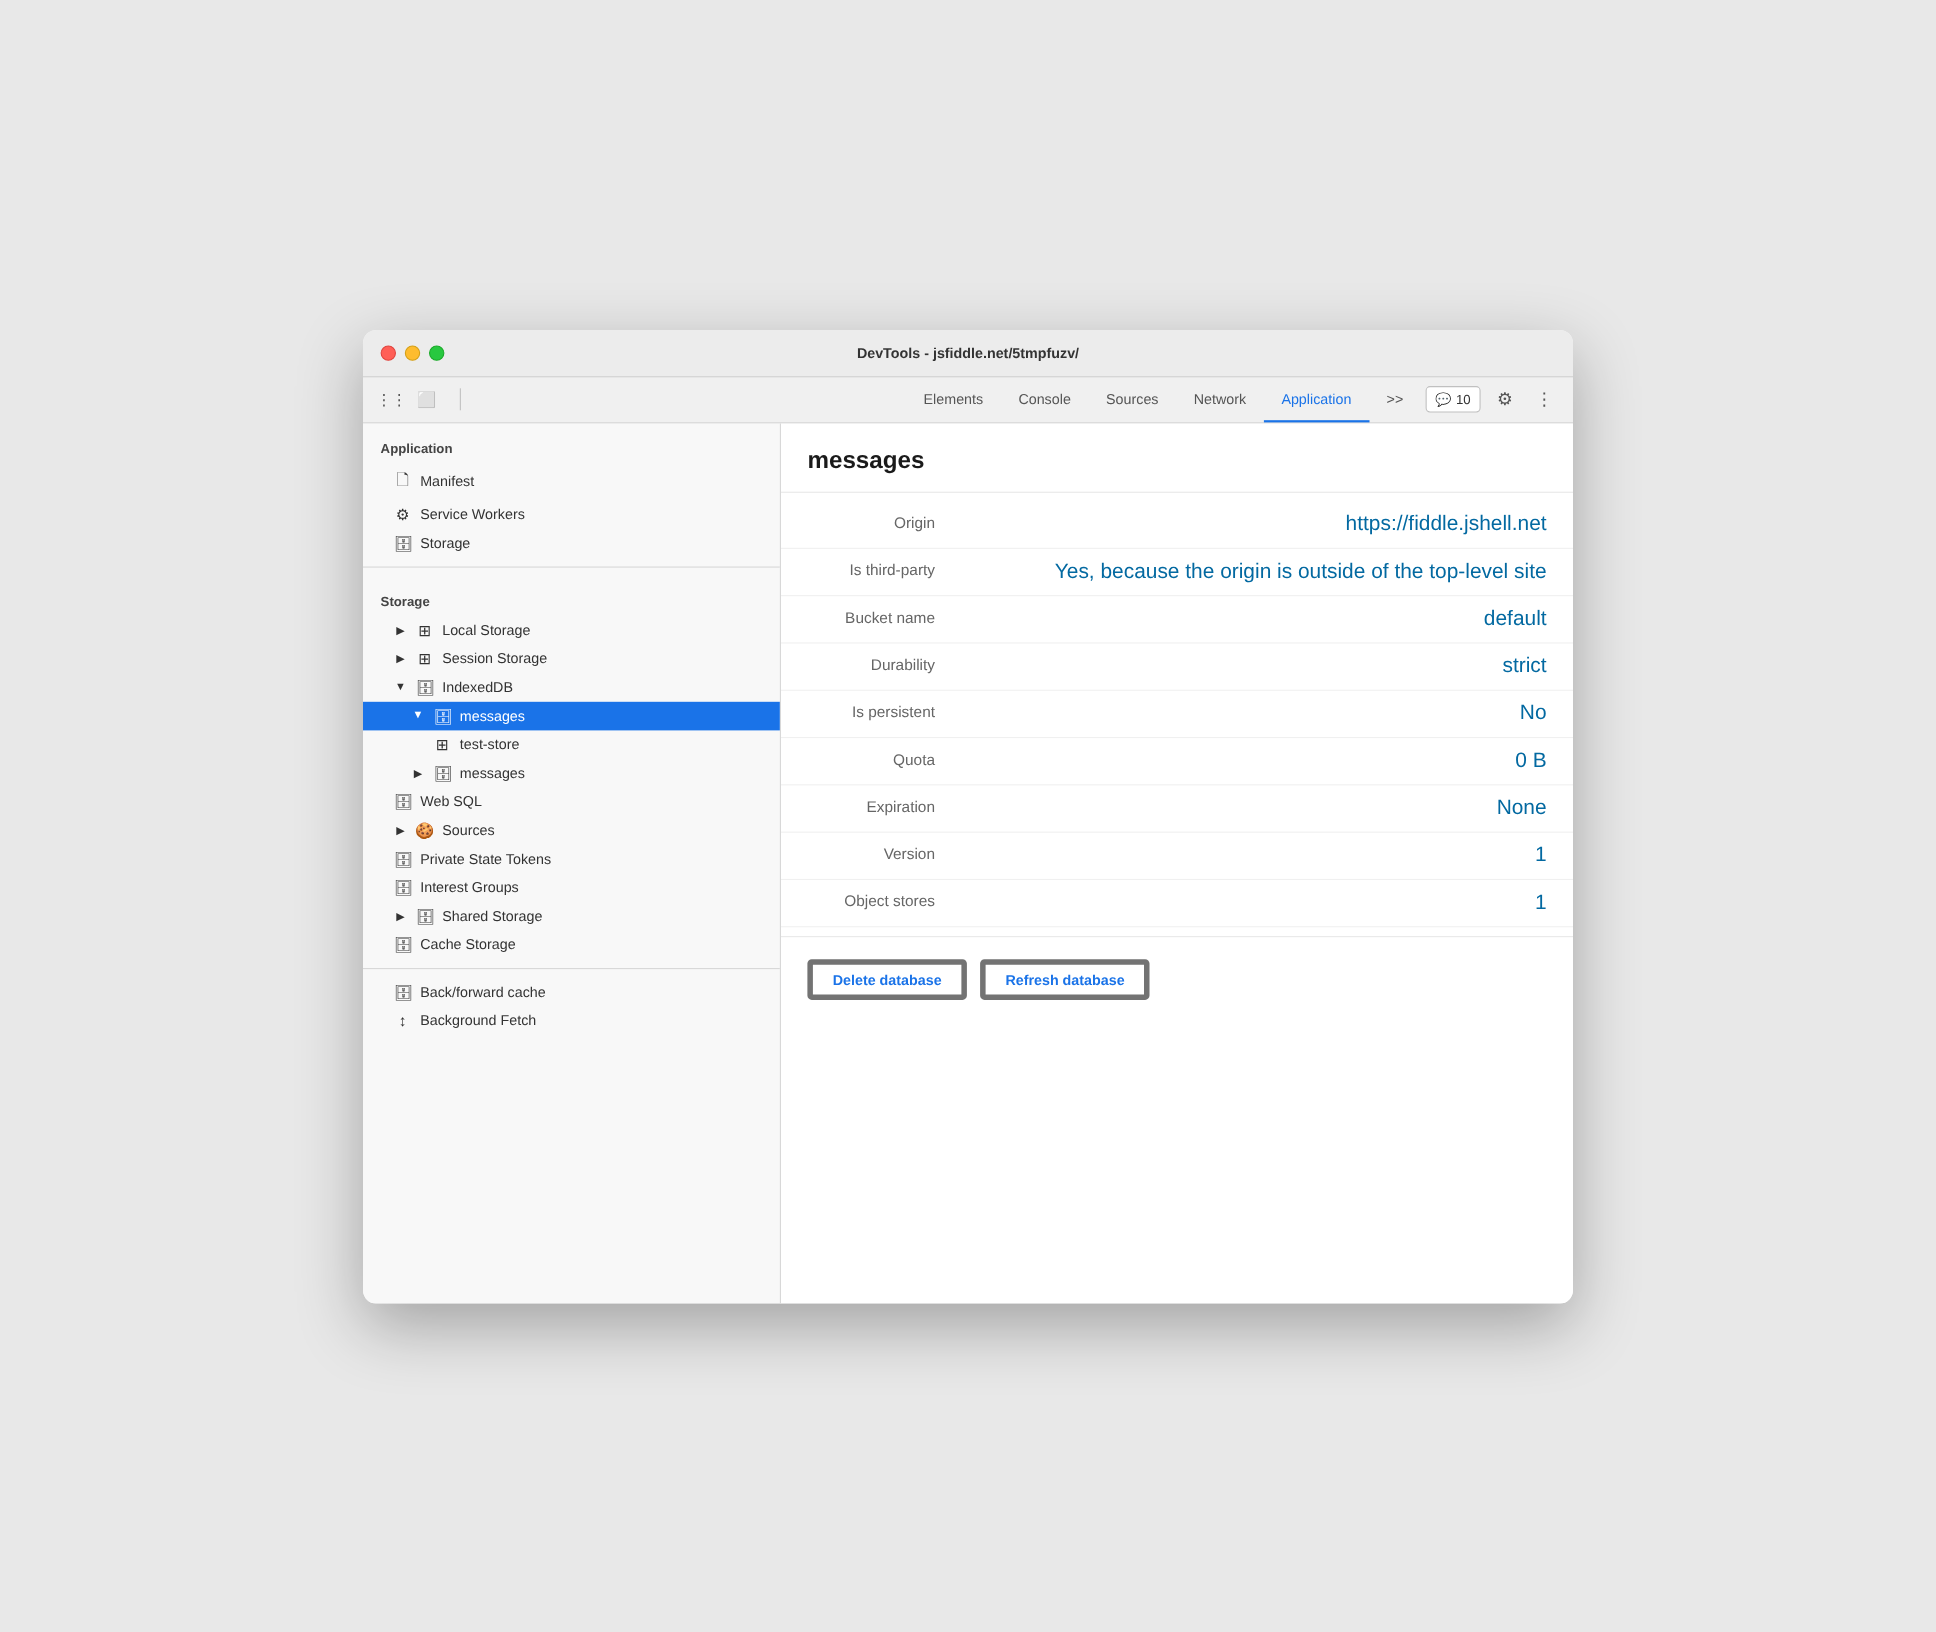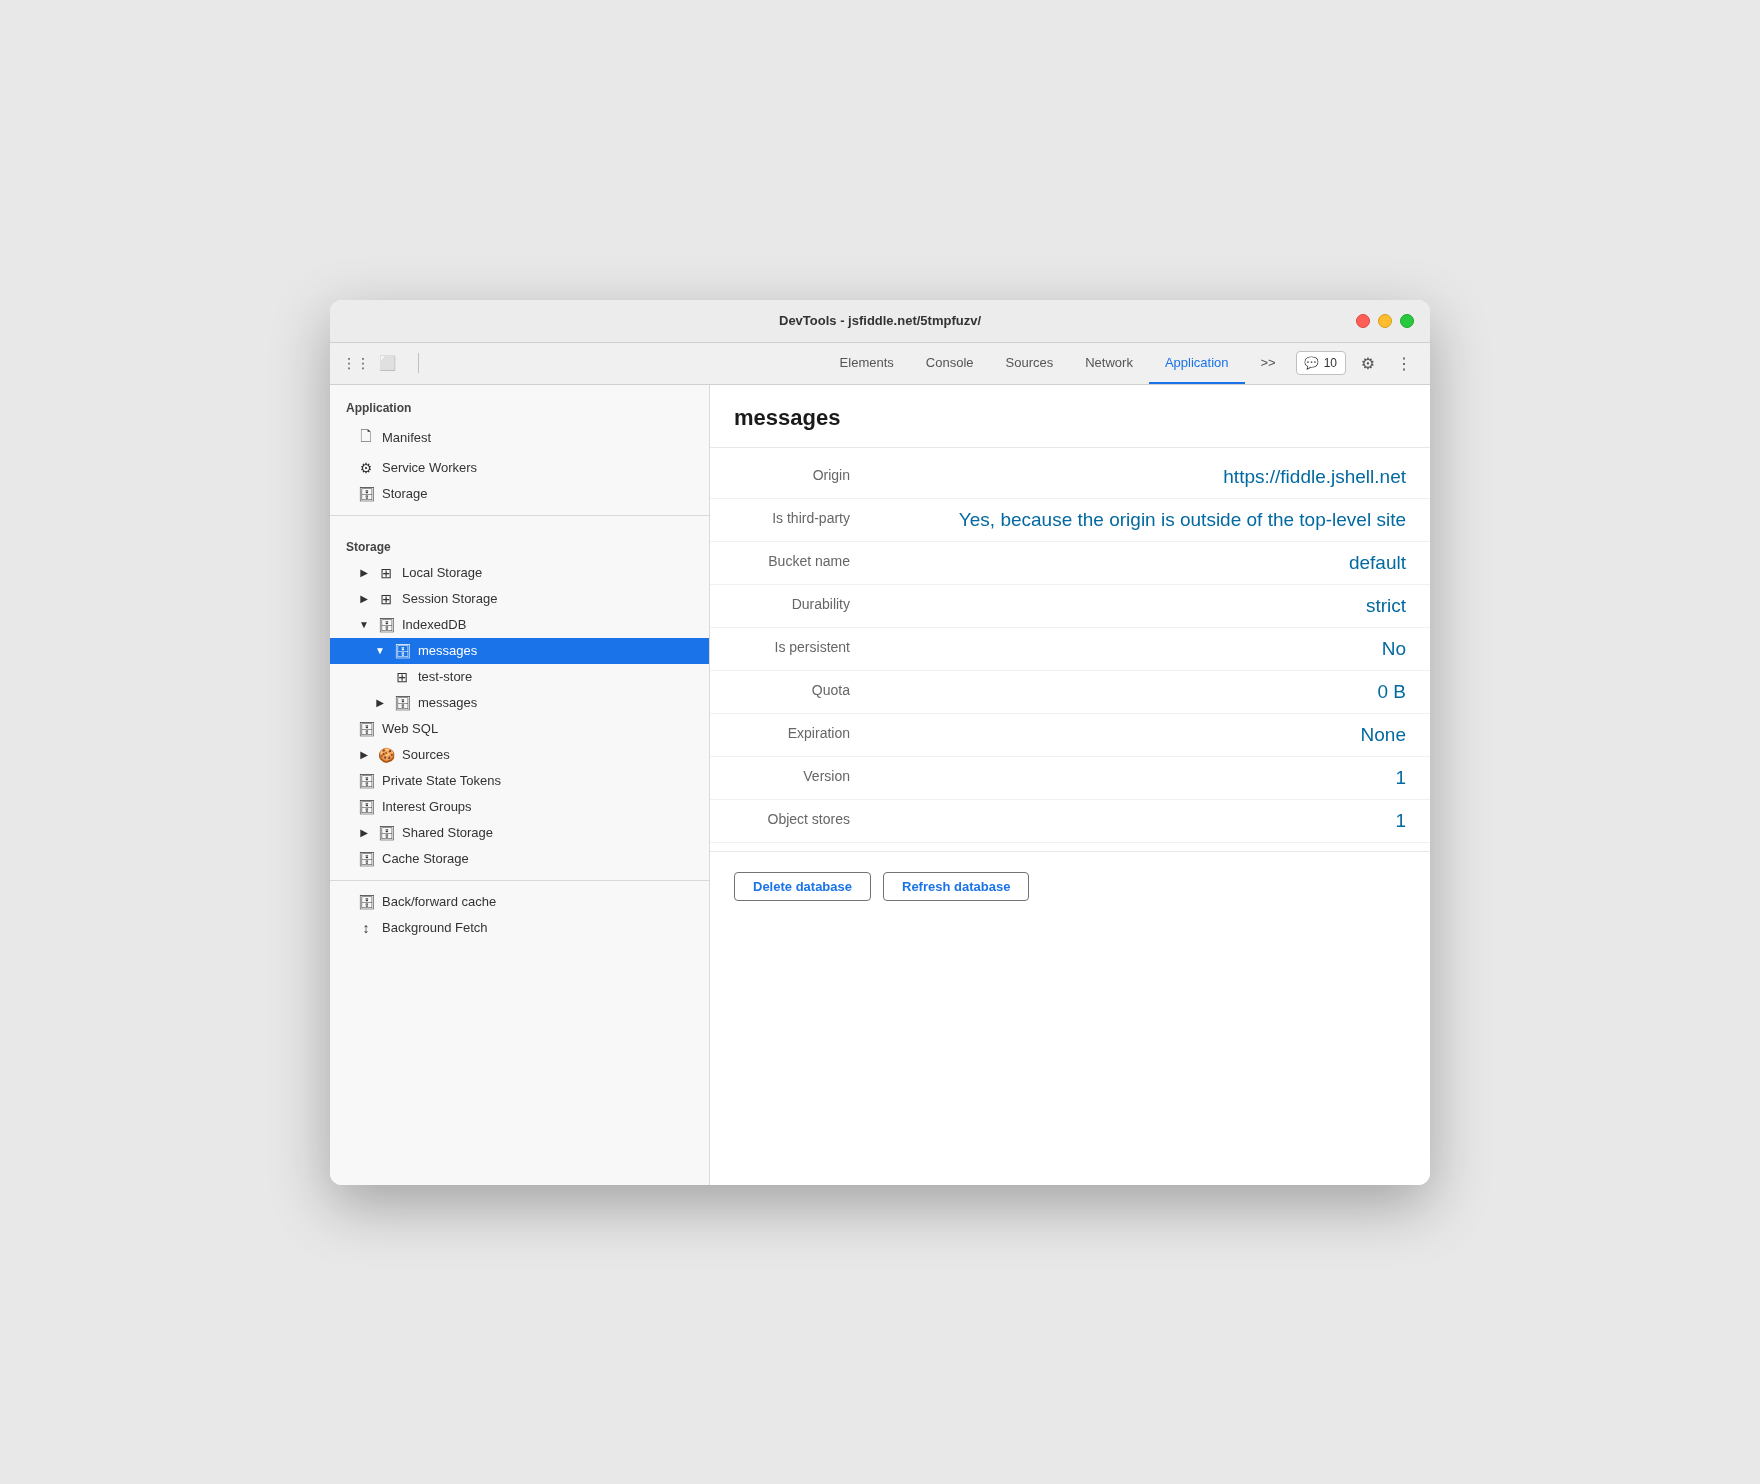--- a/index.html
+++ b/index.html
@@ -18,21 +18,20 @@
       box-shadow: 0 20px 60px rgba(0,0,0,0.3);
       overflow: hidden;
     }
     .title-bar {
       background: #ececec;
       padding: 14px 16px;
       display: flex;
       align-items: center;
       border-bottom: 1px solid #d0d0d0;
       position: relative;
-      justify-content: flex-end;
     }
     .traffic-lights {
       display: flex;
       gap: 8px;
       align-items: center;
     }
     .traffic-light {
       width: 14px;
       height: 14px;
       border-radius: 50%;
@@ -223,21 +222,21 @@
       text-align: right;
     }
     .action-bar {
       padding: 20px 24px;
       display: flex;
       gap: 12px;
       border-top: 1px solid #e8e8e8;
     }
     .action-btn {
       padding: 6px 18px;
-      border: 1px solid #737373;
+      border: 5px solid #737373;
       border-radius: 4px;
       background: white;
       color: #1a73e8;
       font-size: 13px;
       font-weight: 600;
       cursor: pointer;
     }
   </style>
 </head>
 <body>

